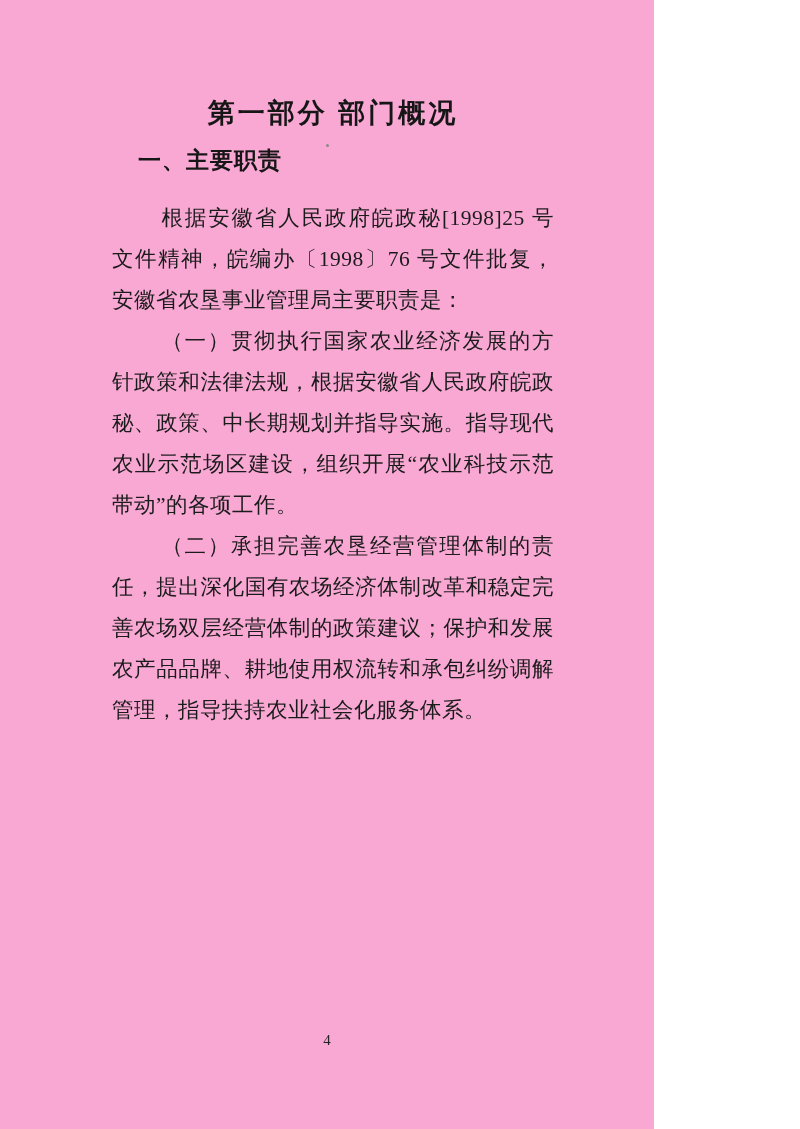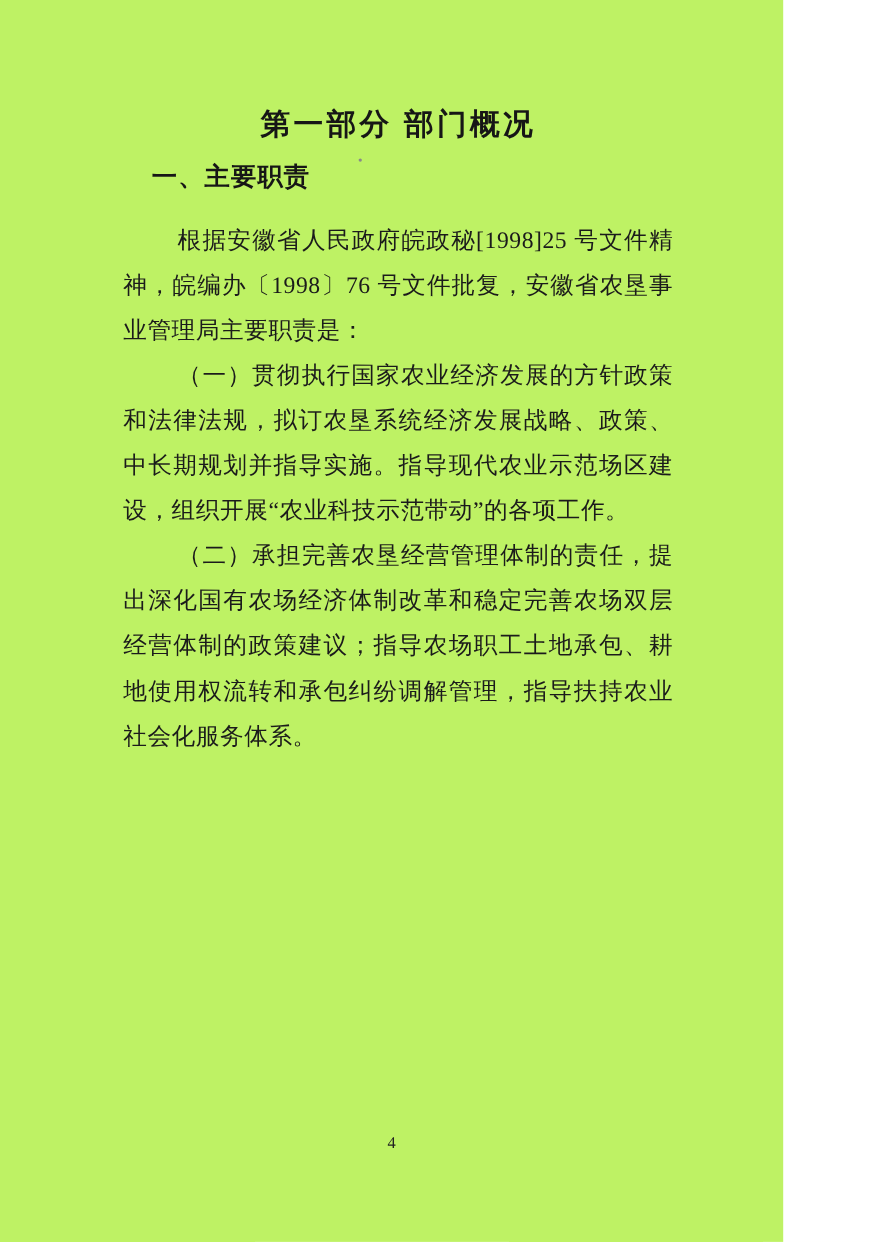--- a/index.html
+++ b/index.html
@@ -11,24 +11,24 @@
     width: 800px;
     height: 1129px;
     position: relative;
     overflow: hidden;
     color: #1b1b1b;
     font-family: "Liberation Serif", "DejaVu Serif", serif;
   }
   .page {
     position: relative;
     box-sizing: border-box;
-    width: 712px;
+    width: 654px;
     height: 1129px;
     padding: 97px 100px 0 112px;
-    background: #bef264;
+    background: #f9a8d4;
   }
   .doc-title {
     margin: 0;
     text-align: center;
     font-family: "Liberation Sans", "DejaVu Sans", sans-serif;
     font-weight: bold;
     font-size: 27px;
     line-height: 32px;
     letter-spacing: 3px;
     color: #161616;
@@ -79,18 +79,18 @@
 
 <div class="page">
   <div class="scan-dot"></div>
 
   <h1 class="doc-title">第一部分 部门概况</h1>
 
   <h2 class="section-heading">一、主要职责</h2>
 
   <div class="body-text">
     <p>根据安徽省人民政府皖政秘[1998]25 号文件精神，皖编办〔1998〕76 号文件批复，安徽省农垦事业管理局主要职责是：</p>
-    <p>（一）贯彻执行国家农业经济发展的方针政策和法律法规，拟订农垦系统经济发展战略、政策、中长期规划并指导实施。指导现代农业示范场区建设，组织开展“农业科技示范带动”的各项工作。</p>
-    <p>（二）承担完善农垦经营管理体制的责任，提出深化国有农场经济体制改革和稳定完善农场双层经营体制的政策建议；指导农场职工土地承包、耕地使用权流转和承包纠纷调解管理，指导扶持农业社会化服务体系。</p>
+    <p>（一）贯彻执行国家农业经济发展的方针政策和法律法规，根据安徽省人民政府皖政秘、政策、中长期规划并指导实施。指导现代农业示范场区建设，组织开展“农业科技示范带动”的各项工作。</p>
+    <p>（二）承担完善农垦经营管理体制的责任，提出深化国有农场经济体制改革和稳定完善农场双层经营体制的政策建议；保护和发展农产品品牌、耕地使用权流转和承包纠纷调解管理，指导扶持农业社会化服务体系。</p>
   </div>
 
   <div class="page-number">4</div>
 </div>
 
 </body></html>

